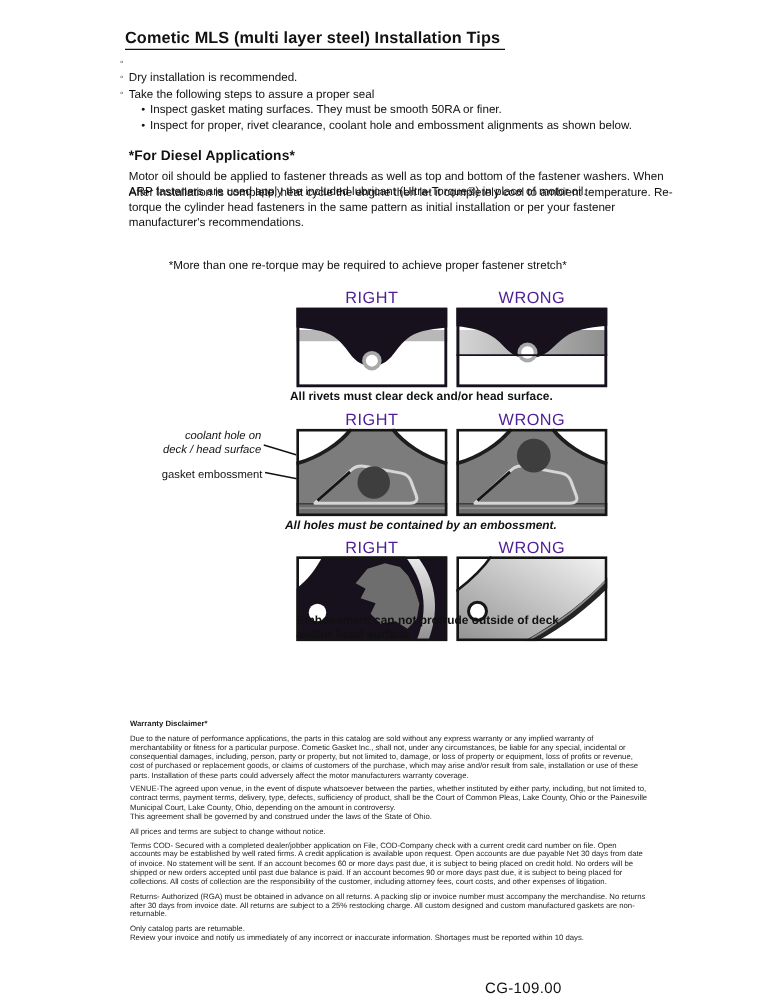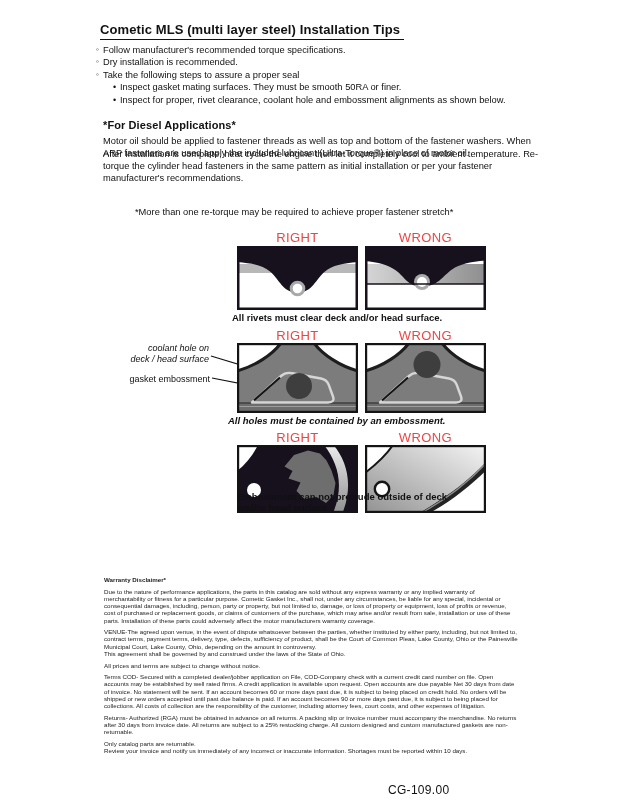--- a/index.html
+++ b/index.html
@@ -24,21 +24,21 @@
   .tip-row .mk { width:7px; flex:0 0 7px; font-size:8px; line-height:12.4px; }
   .tip-row.sub { padding-left:17px; }
   .tip-row.sub .mk { font-size:9px; }
 
   .diesel-h { left:103px; top:119px; font-size:11px; font-weight:bold; letter-spacing:.1px; }
   .para { left:103px; width:442px; font-size:9.3px; line-height:12.2px; }
   .p-oil { top:135px; }
   .p-ret { top:148px; }
   .note  { top:206px;margin-left:32px; }
 
-  .rw-label { width:121px; text-align:center; font-size:13px; letter-spacing:.4px; color:#ef4444; }
+  .rw-label { width:121px; text-align:center; font-size:13px; letter-spacing:.4px; color:#4c1d95; }
   .cap { font-size:9.5px; font-weight:bold; line-height:11px; }
   .preline { white-space:pre-line; }
 
   .panel { width:121px; display:block; }
 
   .ptr-label { font-size:9px; line-height:11px; text-align:right; }
 
   .fineprint { left:104px; top:576px; width:414px; font-size:6.2px; line-height:7.2px; color:#1c1c1c; }
   .fineprint .fp-h { font-weight:bold; margin-bottom:4.5px; }
   .fineprint p { margin-bottom:4.5px; white-space:pre-line; }
@@ -46,21 +46,20 @@
   .doc-code { left:388px; top:783px; font-size:12px; letter-spacing:.3px; }
 </style>
 </head>
 <body>
 
 <div class="abs title">Cometic MLS (multi layer steel) Installation Tips</div>
 
 <div class="abs tips">
   <div class="tip-row">
       <span class="mk">◦</span>
-      <span>Follow manufacturer's recommended torque specifications.</span>
     </div>
   <div class="tip-row">
       <span class="mk">◦</span>
       <span>Dry installation is recommended.</span>
     </div>
   <div class="tip-row">
       <span class="mk">◦</span>
       <span>Take the following steps to assure a proper seal</span>
     </div>
   <div class="tip-row sub">

